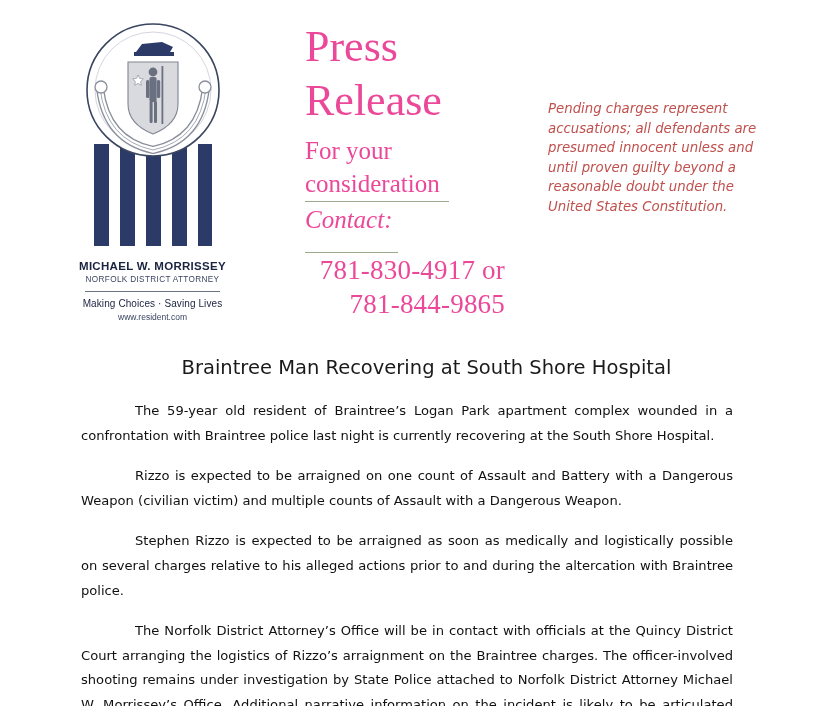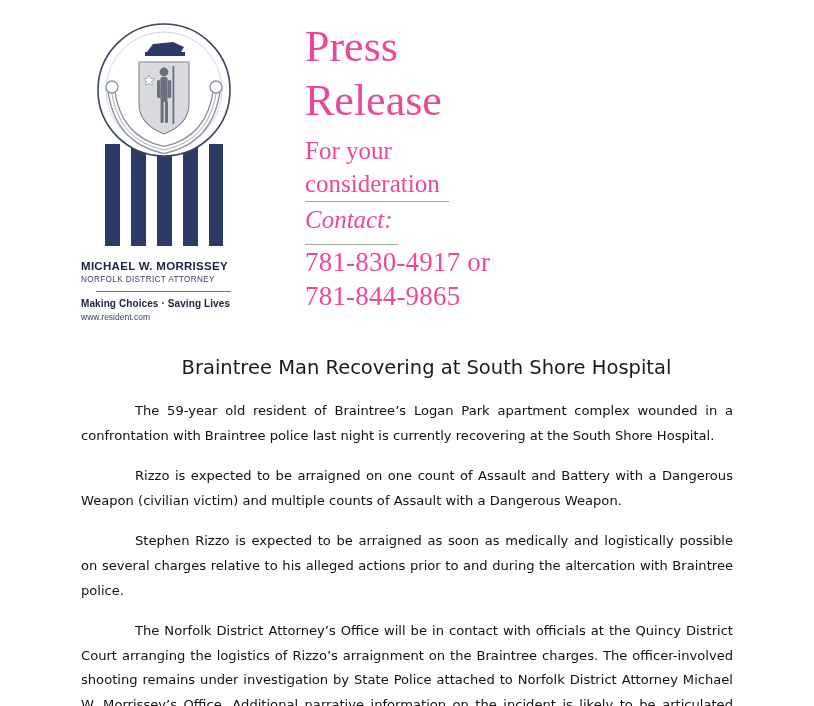--- a/index.html
+++ b/index.html
@@ -19,23 +19,24 @@
   
   .header {
     position: relative;
     height: 340px;
     width: 814px;
   }
 
   
   .logo-block {
     position: absolute;
-    left: 81px;
+    left: 70px;
     top: 18px;
     width: 165px;
+    text-align: center;
   }
   .seal-wrap {
     position: relative;
     width: 165px;
     height: 240px;
   }
   .seal-svg {
     display: block;
   }
   .logo-name {
@@ -58,21 +59,21 @@
   }
   .logo-rule {
     width: 135px;
     height: 1px;
     background: #6b7385;
     margin: 7px auto 6px auto;
   }
   .logo-tag {
     font-family: "Liberation Sans", sans-serif;
     font-size: 10px;
-    font-weight: bold;
+    font-weight: normal;
     color: #1a2340;
     letter-spacing: 0.1px;
     white-space: nowrap;
   }
   .logo-url {
     font-family: "Liberation Sans", sans-serif;
     font-size: 8.5px;
     color: #3a4560;
     margin-top: 3px;
     white-space: nowrap;
@@ -104,28 +105,29 @@
     border-bottom: 1.5px solid #9aab8e;
     padding-bottom: 1px;
     padding-right: 9px;
   }
   .contact {
     font-size: 25px;
     line-height: 32px;
     font-style: italic;
     display: inline-block;
     border-bottom: 1.5px solid #9aab8e;
-    padding-bottom: 8px;
+    padding-bottom: 16px;
     padding-right: 5px;
     margin-top: 2px;
   }
   .phone {
     font-size: 27px;
     line-height: 34px;
     letter-spacing: 0.2px;
+    text-align: right;
   }
 
   
   .disclaimer {
     position: absolute;
     left: 548px;
     top: 99px;
     width: 215px;
     color: #c0504d;
     font-family: "DejaVu Sans", sans-serif;
@@ -221,20 +223,21 @@
   <div class="press-block">
     <div class="press-line">Press</div>
     <div class="press-line">Release</div>
     <div class="foryour">For your</div>
     <div><span class="consideration">consideration</span></div>
     <div><span class="contact">Contact:</span></div>
     <div class="phone">781-830-4917 or</div>
     <div class="phone">781-844-9865</div>
   </div>
 
+  <div class="disclaimer">Pending charges represent accusations; all defendants are presumed innocent unless and until proven guilty beyond a reasonable doubt under the United States Constitution.</div>
 
 </div>
 
 <div class="doc-body">
   <h1 class="headline">Braintree Man Recovering at South Shore Hospital</h1>
   <div class="paras">
       <p>The 59-year old resident of Braintree’s Logan Park apartment complex wounded in a confrontation with Braintree police last night is currently recovering at the South Shore Hospital.</p>
       <p>Rizzo is expected to be arraigned on one count of Assault and Battery with a Dangerous Weapon (civilian victim) and multiple counts of Assault with a Dangerous Weapon.</p>
       <p>Stephen Rizzo is expected to be arraigned as soon as medically and logistically possible on several charges relative to his alleged actions prior to and during the altercation with Braintree police.</p>
       <p>The Norfolk District Attorney’s Office will be in contact with officials at the Quincy District Court arranging the logistics of Rizzo’s arraignment on the Braintree charges. The officer-involved shooting remains under investigation by State Police attached to Norfolk District Attorney Michael W. Morrissey’s Office. Additional narrative information on the incident is likely to be articulated during the arraignment.</p>

